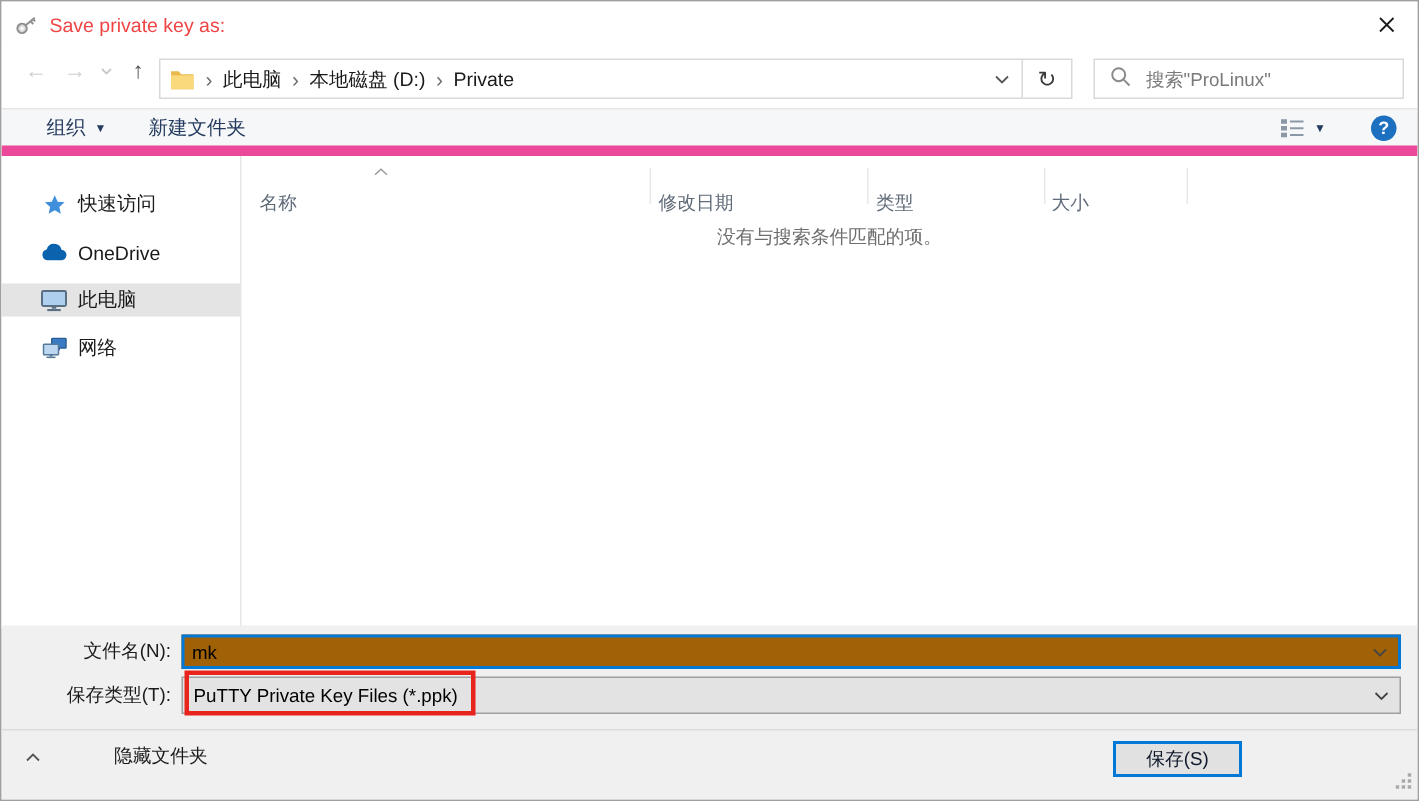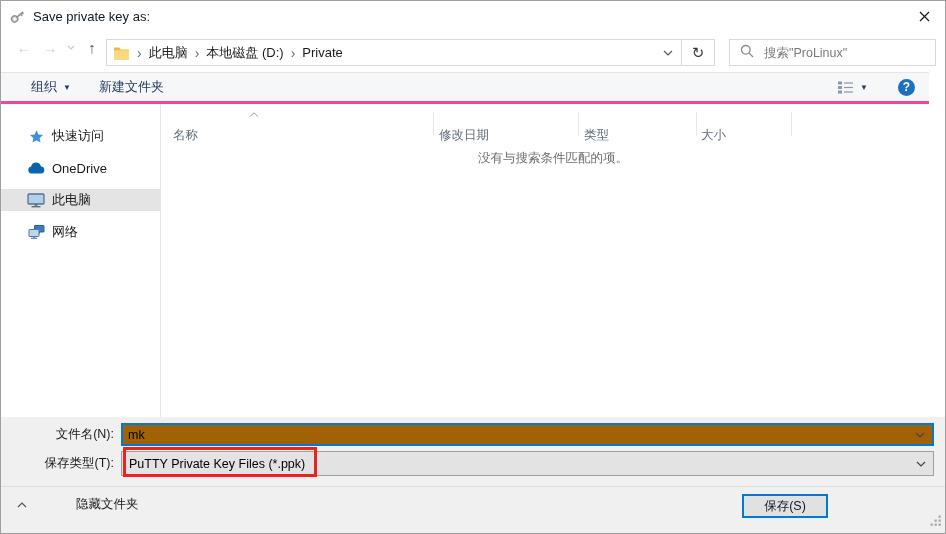--- a/index.html
+++ b/index.html
@@ -7,21 +7,21 @@
   .window {
     position: relative; width: 946px; height: 534px;
     background: #fff; border: 1px solid #9f9f9f; overflow: hidden;
     font-size: 13px; color: #1a1a1a;
   }
 
   
   .titlebar { position: absolute; top: 0; left: 0; right: 0; height: 30px;
     display: flex; align-items: center; padding-left: 8px; background: #fff; }
   .titlebar .key { margin-right: 7px; display: flex; }
-  .title-text { font-size: 13px; color: #0f172a; }
+  .title-text { font-size: 13px; color: #ef4444; }
   .close-btn { position: absolute; right: 0; top: 0; width: 42px; height: 30px;
     display: flex; align-items: center; justify-content: center; cursor: pointer; }
 
   
   .navbar { position: absolute; top: 30px; left: 0; right: 0; height: 41px; background: #fff; }
   .nav-arrows { position: absolute; left: 10px; top: 8px; display: flex; align-items: center; }
   .nav-arrow { font-size: 15px; width: 26px; text-align: center; }
   .disabled-arrow { color: #cfcfcf; }
   .tiny-chev { width: 16px; display: flex; justify-content: center; }
   .up-arrow { color: #555; font-size: 15px; width: 26px; text-align: center; }
@@ -35,22 +35,22 @@
   .addr-div { width: 1px; height: 100%; background: #d9d9d9; }
   .refresh-btn { width: 32px; height: 100%; display: flex; align-items: center; justify-content: center;
     color: #3b3b3b; font-size: 15px; }
   .searchbox { position: absolute; left: 728px; top: 8px; width: 207px; height: 27px;
     border: 1px solid #d9d9d9; background: #fff; display: flex; align-items: center; padding-left: 10px; }
   .searchbox input { border: none; outline: none; flex: 1; font-size: 12.5px;
     font-family: inherit; margin-left: 10px; color: #1a1a1a; background: transparent; }
   .searchbox input::placeholder { color: #7a7a7a; opacity: 1; }
 
   
-  .toolbar { position: absolute; top: 71px; left: 0; right: 16px; height: 32px;
-    background: #f6f7f8; border-top: 1px solid #e6e6e6; border-bottom: 3px solid #ec4899;
+  .toolbar { position: absolute; top: 71px; left: 0; right: 0; height: 32px;
+    background: #f6f7f8; border-top: 1px solid #e6e6e6; border-bottom: 7px solid #ec4899;
     display: flex; align-items: center; color: #243a5e; }
   .tb-item { display: flex; align-items: center; cursor: pointer; }
   .tb-organize { margin-left: 30px; }
   .tb-caret { font-size: 8px; margin-left: 6px; }
   .tb-newfolder { margin-left: 28px; }
   .tb-right { position: absolute; right: 14px; display: flex; align-items: center; }
   .tb-view { display: flex; align-items: center; margin-right: 30px; color: #243a5e; }
   .help-circle { width: 17px; height: 17px; border-radius: 50%; background: #1d6fc0; color: #fff;
     font-size: 12px; font-weight: bold; display: flex; align-items: center; justify-content: center; }
 

